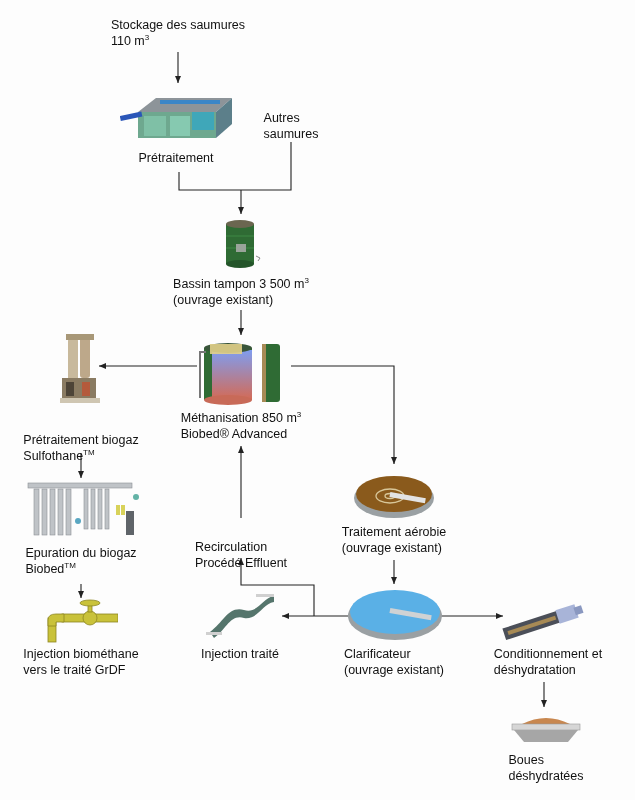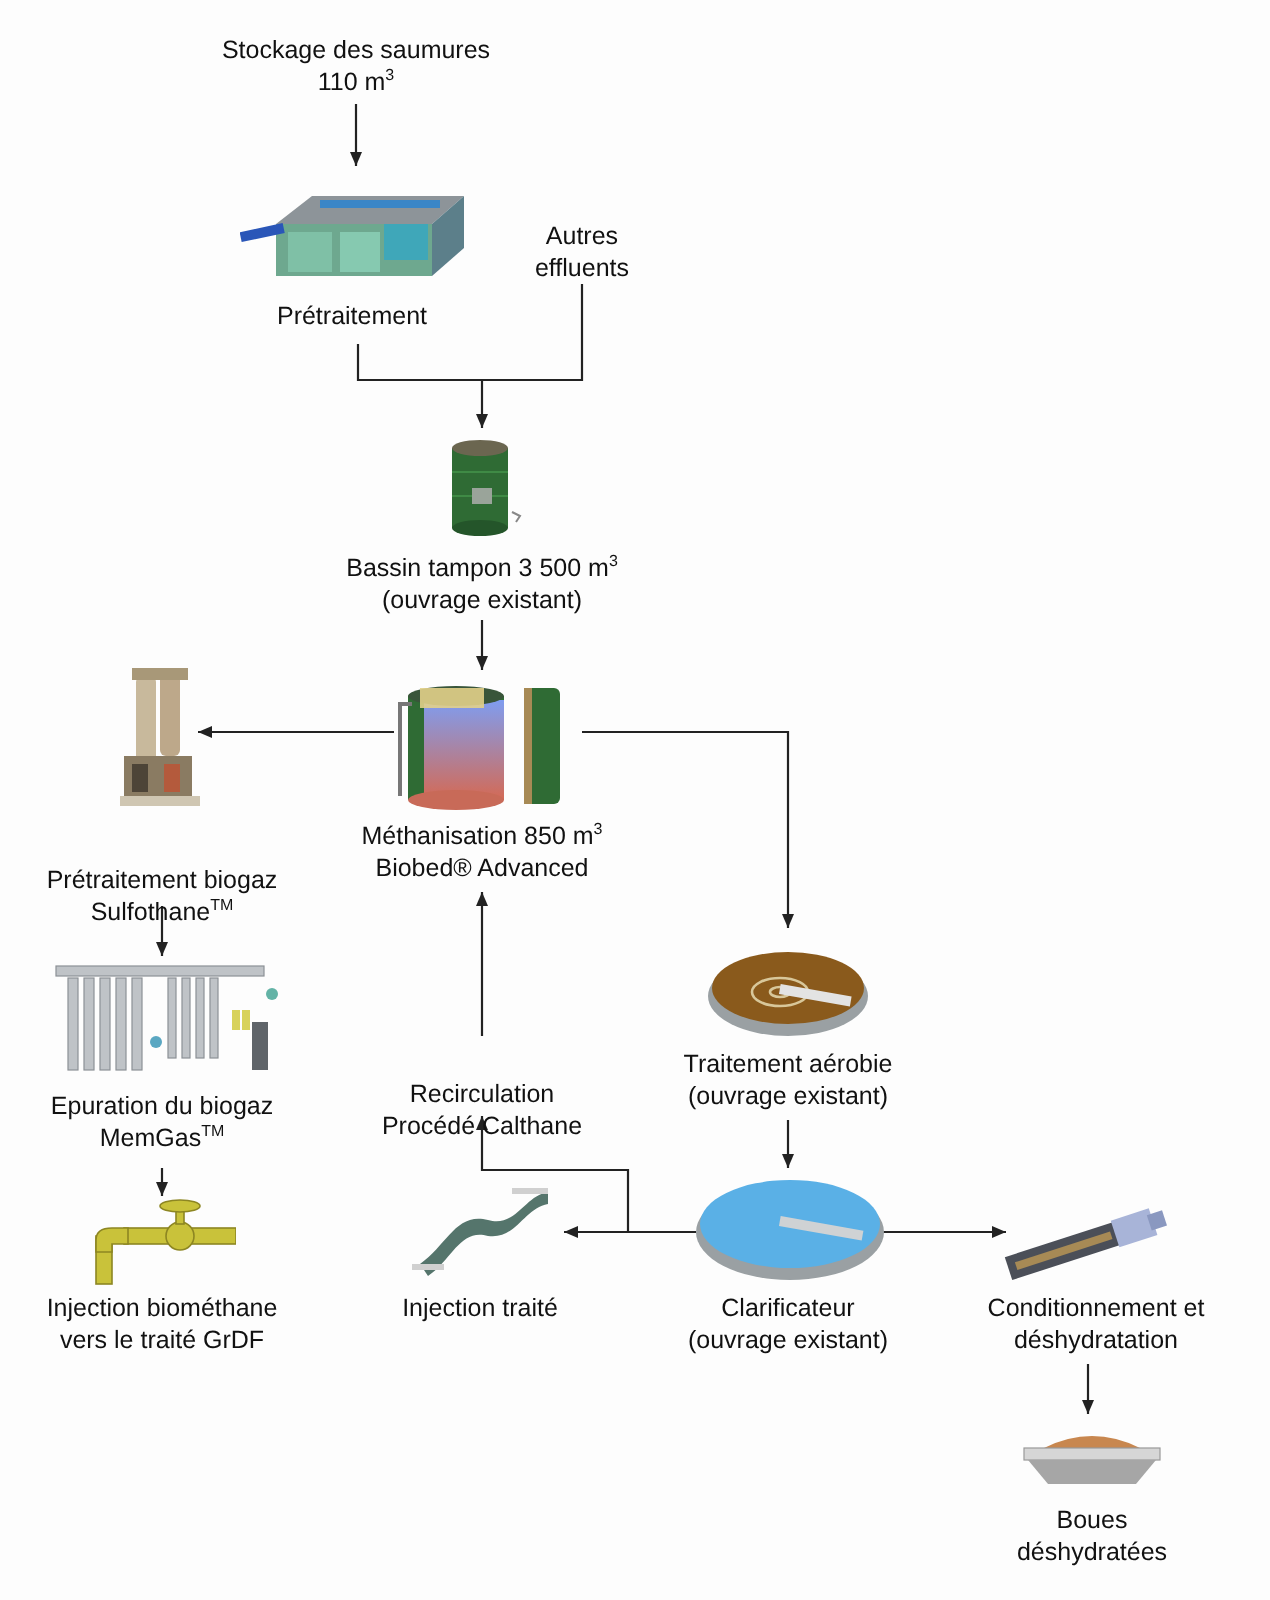--- a/index.html
+++ b/index.html
@@ -1,18 +1,18 @@
 <!DOCTYPE html>
 <html><head>
 <meta charset="utf-8">
 <style>
   html, body { margin:0; padding:0; background:#fdfdfd; }
   body { width:635px; height:800px; position:relative; overflow:hidden;
          font-family:"Liberation Sans", sans-serif; color:#111; }
-  .lbl { position:absolute; font-size:12.5px; line-height:16px; text-align:center; white-space:nowrap; transform:translateX(-50%); }
+  .lbl { position:absolute; font-size:12.5px; line-height:16px; white-space:nowrap; transform:translateX(-50%); }
   .lbl sup { font-size:8px; vertical-align:top; position:relative; top:-3px; }
   svg.wires { position:absolute; left:0; top:0; }
   .ico { position:absolute; }
 </style>
 </head>
 <body>
 
 <svg class="wires" width="635" height="800">
   <defs>
     <marker id="ah" markerWidth="8" markerHeight="8" refX="7" refY="4" orient="auto" markerUnits="userSpaceOnUse">
@@ -153,45 +153,45 @@
 
 <div class="lbl" style="left:178px;top:17px">
   <span>Stockage des saumures</span><br>
   <span>110 m</span><sup>3</sup>
 </div>
 <div class="lbl" style="left:176px;top:150px">
   <span>Prétraitement</span>
 </div>
 <div class="lbl" style="left:291px;top:110px">
   <span>Autres</span><br>
-  <span>effluents</span>
+  <span>saumures</span>
 </div>
 <div class="lbl" style="left:241px;top:276px">
   <span>Bassin tampon 3 500 m</span><sup>3</sup><br>
   <span>(ouvrage existant)</span>
 </div>
 <div class="lbl" style="left:241px;top:410px">
   <span>Méthanisation 850 m</span><sup>3</sup><br>
   <span>Biobed® Advanced</span>
 </div>
 <div class="lbl" style="left:81px;top:432px">
   <span>Prétraitement biogaz</span><br>
   <span>Sulfothane</span><sup>TM</sup>
 </div>
 <div class="lbl" style="left:81px;top:545px">
   <span>Epuration du biogaz</span><br>
-  <span>MemGas</span><sup>TM</sup>
+  <span>Biobed</span><sup>TM</sup>
 </div>
 <div class="lbl" style="left:81px;top:646px">
   <span>Injection biométhane</span><br>
   <span>vers le traité GrDF</span>
 </div>
 <div class="lbl" style="left:241px;top:539px">
   <span>Recirculation</span><br>
-  <span>Procédé Calthane</span>
+  <span>Procédé Effluent</span>
 </div>
 <div class="lbl" style="left:394px;top:524px">
   <span>Traitement aérobie</span><br>
   <span>(ouvrage existant)</span>
 </div>
 <div class="lbl" style="left:240px;top:646px">
   <span>Injection traité</span>
 </div>
 <div class="lbl" style="left:394px;top:646px">
   <span>Clarificateur</span><br>

